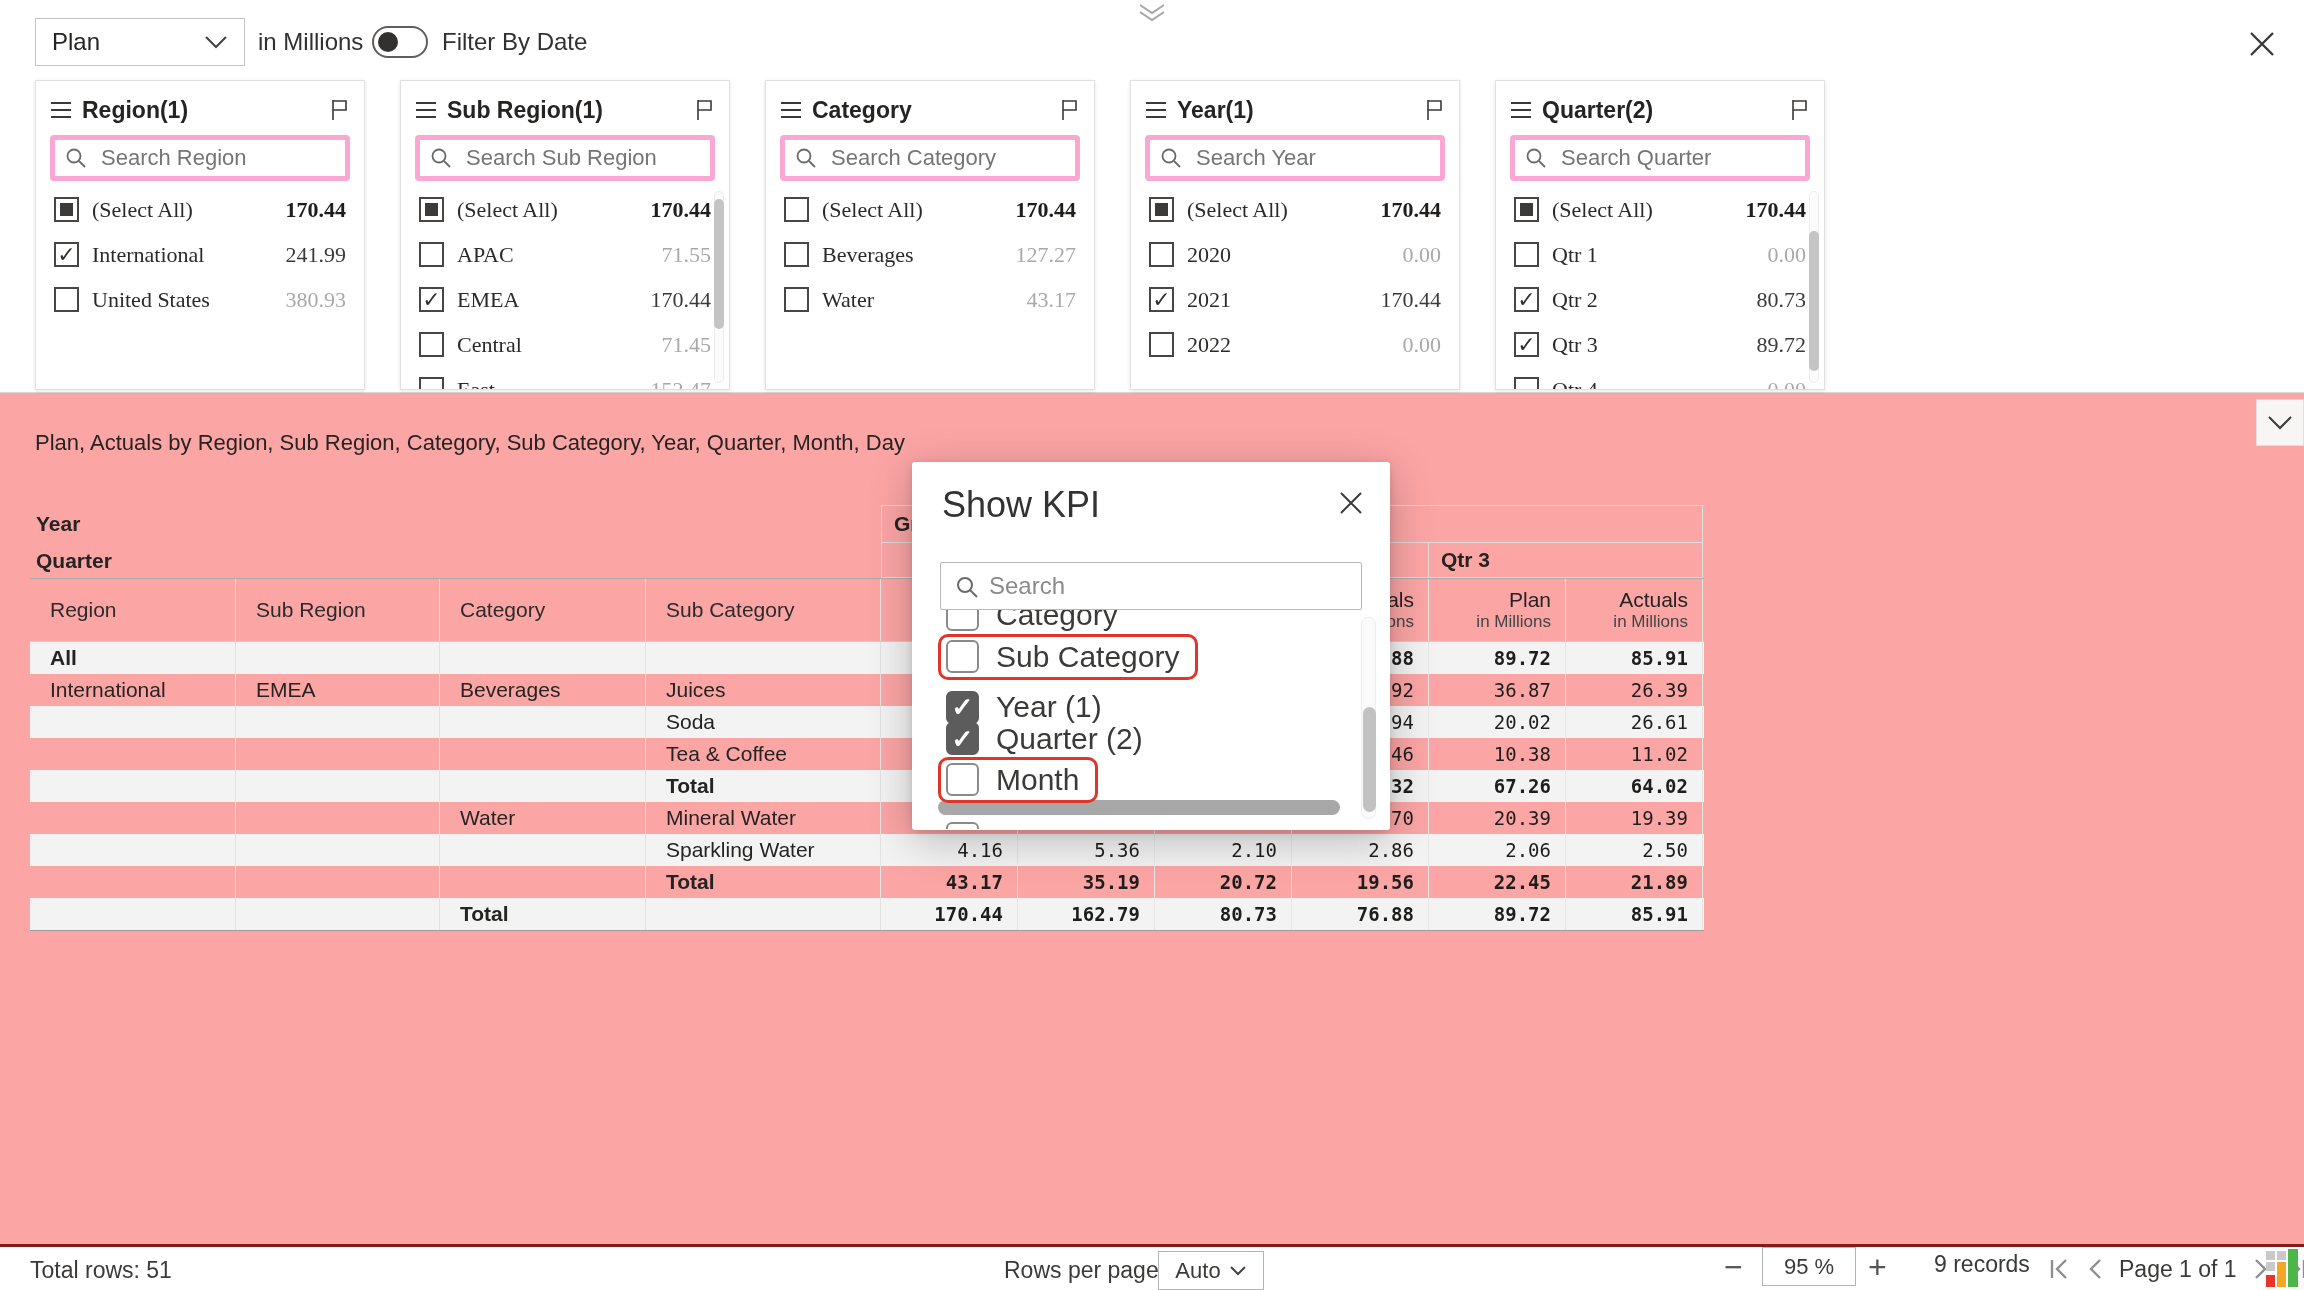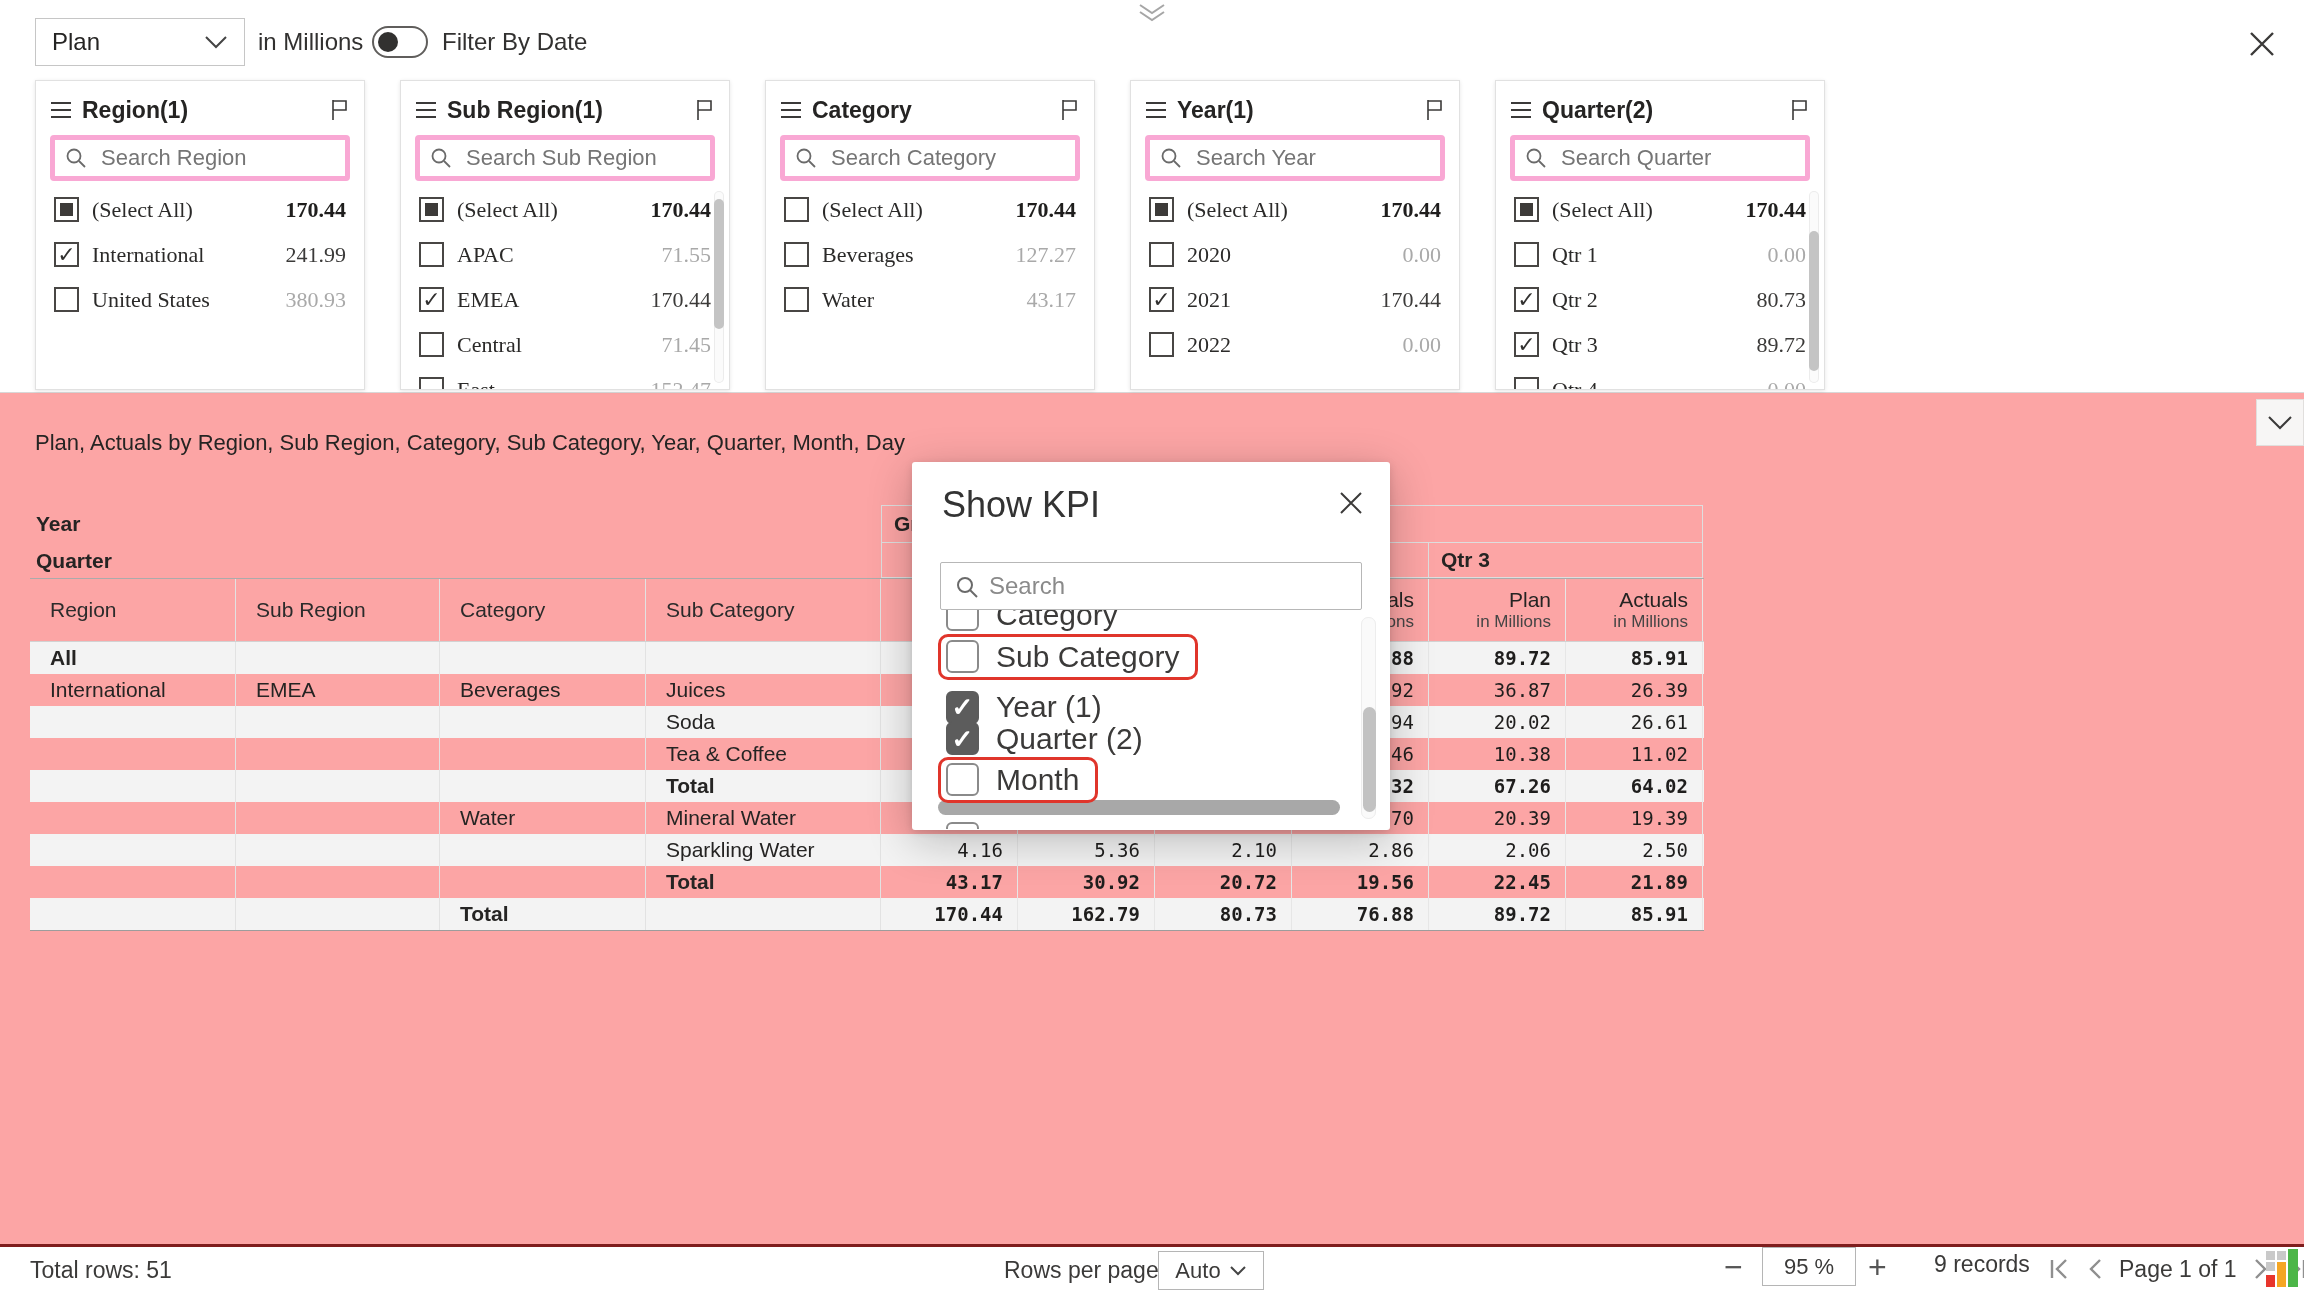--- a/index.html
+++ b/index.html
@@ -512,21 +512,21 @@
           <div class="vcell">2.86</div>
           <div class="vcell">2.06</div>
           <div class="vcell">2.50</div>
         </div>
         <div class="trow bold">
           <div class="lcell" style="width: 206px;"></div>
           <div class="lcell" style="width: 204px;"></div>
           <div class="lcell" style="width: 206px;"></div>
           <div class="lcell" style="width: 235px;">Total</div>
           <div class="vcell">43.17</div>
-          <div class="vcell">30.92</div>
+          <div class="vcell">35.19</div>
           <div class="vcell">20.72</div>
           <div class="vcell">19.56</div>
           <div class="vcell">22.45</div>
           <div class="vcell">21.89</div>
         </div>
         <div class="trow alt bold">
           <div class="lcell" style="width: 206px;"></div>
           <div class="lcell" style="width: 204px;"></div>
           <div class="lcell" style="width: 206px;">Total</div>
           <div class="lcell" style="width: 235px;"></div>

